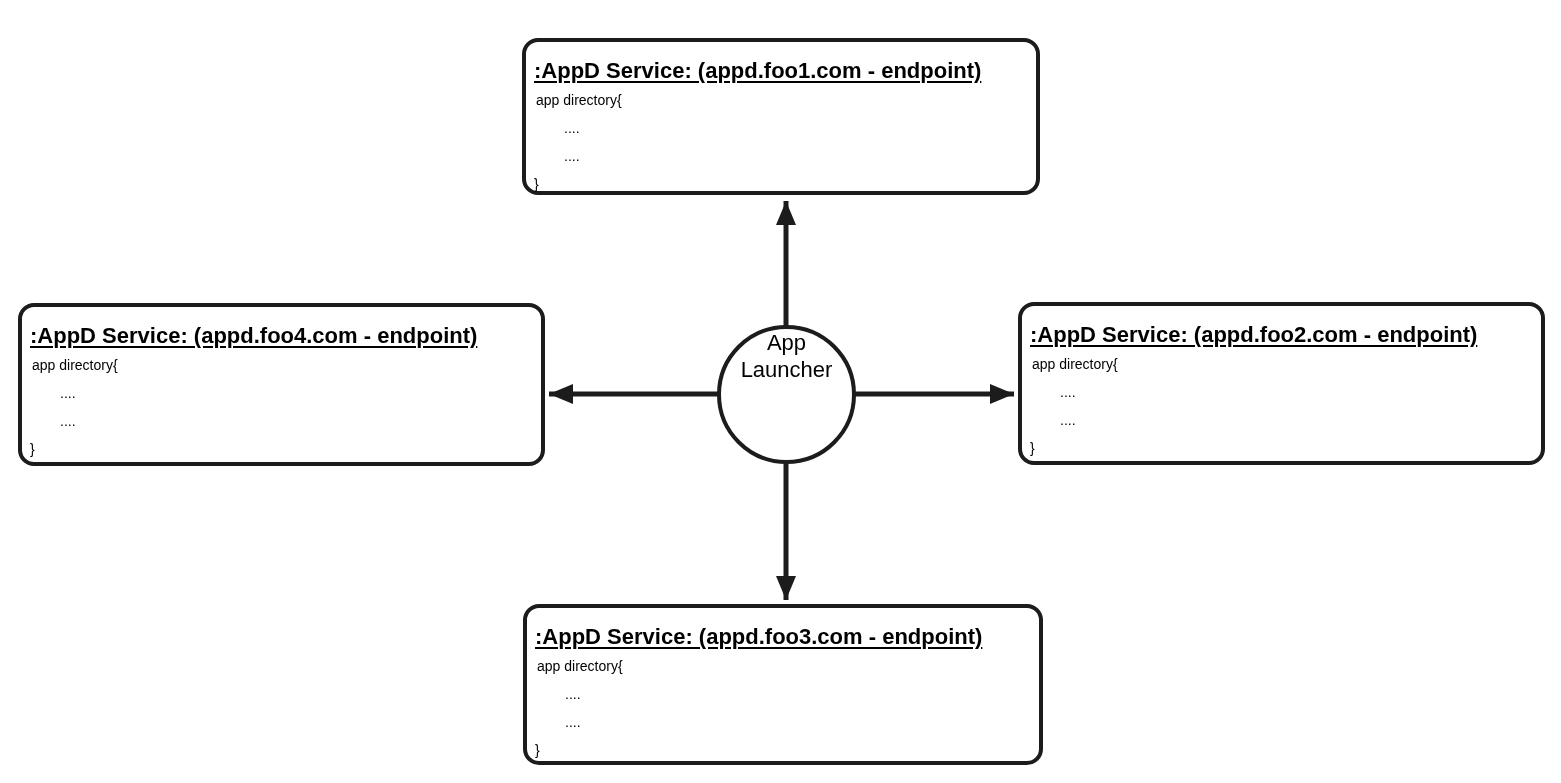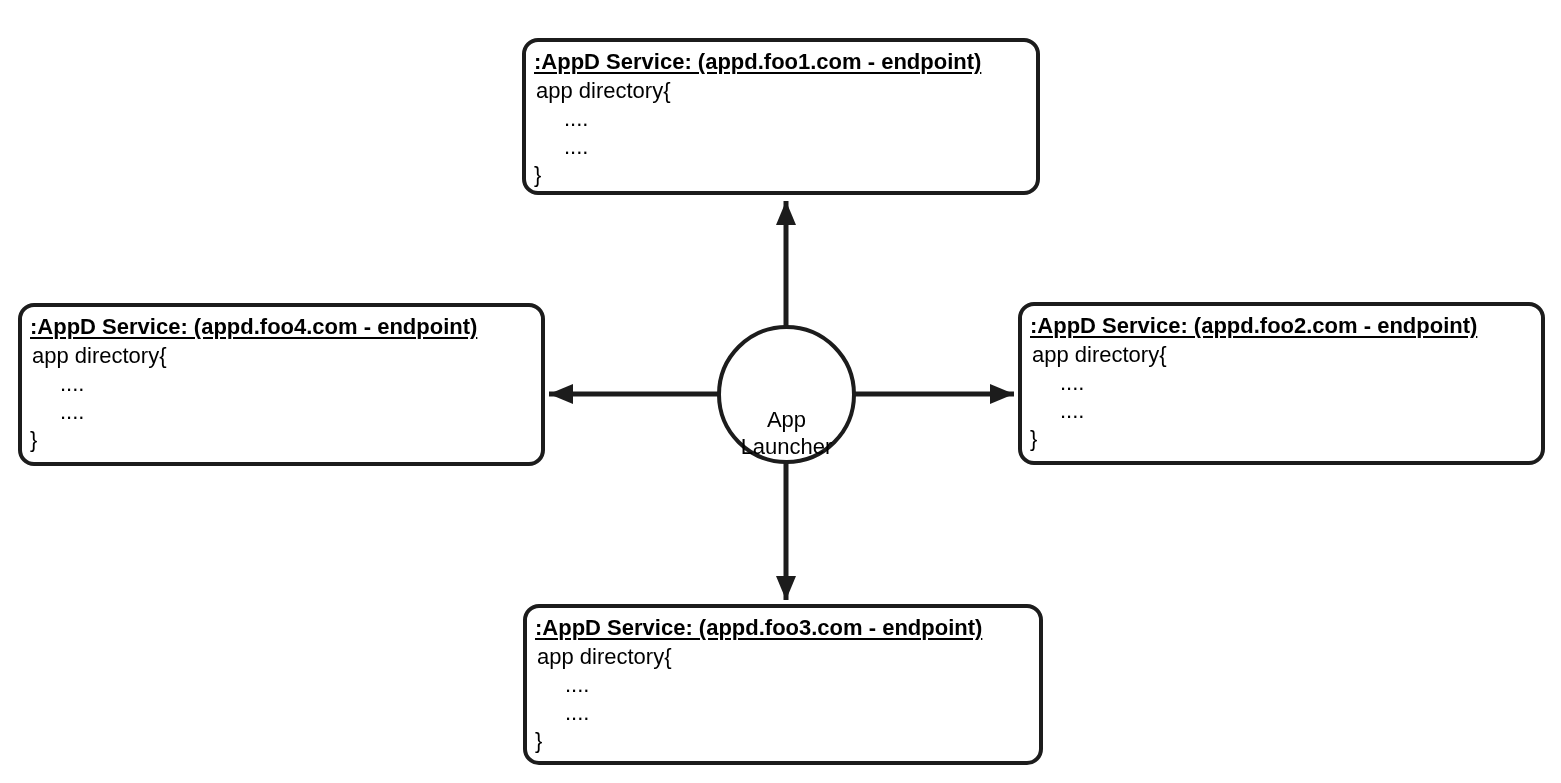--- a/index.html
+++ b/index.html
@@ -20,55 +20,55 @@
     left: 0; top: 0;
     width: 1561px;
     height: 783px;
   }
   .node {
     position: absolute;
     box-sizing: border-box;
     background: #ffffff;
     border: 4px solid #1c1c1c;
     border-radius: 16px;
-    padding: 5px 8px 4px 8px;
+    padding: 14px 8px 4px 8px;
     color: #000000;
   }
   .node-title {
     font-size: 22px;
     font-weight: bold;
     text-decoration: underline;
     text-decoration-thickness: 2px;
     text-underline-offset: 3px;
     line-height: 30px;
     white-space: nowrap;
   }
   .node-line {
-    font-size: 22px;
+    font-size: 14px;
     line-height: 28px;
     white-space: pre;
   }
   .node-line.ind1 { padding-left: 2px; }
   .node-line.ind2 { padding-left: 30px; }
   .node.pos-top    { left: 522px;  top: 38px;  width: 518px; height: 157px; }
   .node.pos-right  { left: 1018px; top: 302px; width: 527px; height: 163px; }
   .node.pos-bottom { left: 523px;  top: 604px; width: 520px; height: 161px; }
   .node.pos-left   { left: 18px;   top: 303px; width: 527px; height: 163px; }
   .center-circle {
     position: absolute;
     left: 717px;
     top: 325px;
     width: 139px;
     height: 139px;
     box-sizing: border-box;
     background: #ffffff;
     border: 4px solid #1c1c1c;
     border-radius: 50%;
     display: flex;
-    align-items: flex-end;
+    align-items: flex-start;
     justify-content: center;
     z-index: 2;
   }
   .center-label {
     display: block;
     width: 104px;
     text-align: center;
     font-size: 22px;
     line-height: 27px;
     color: #000000;

